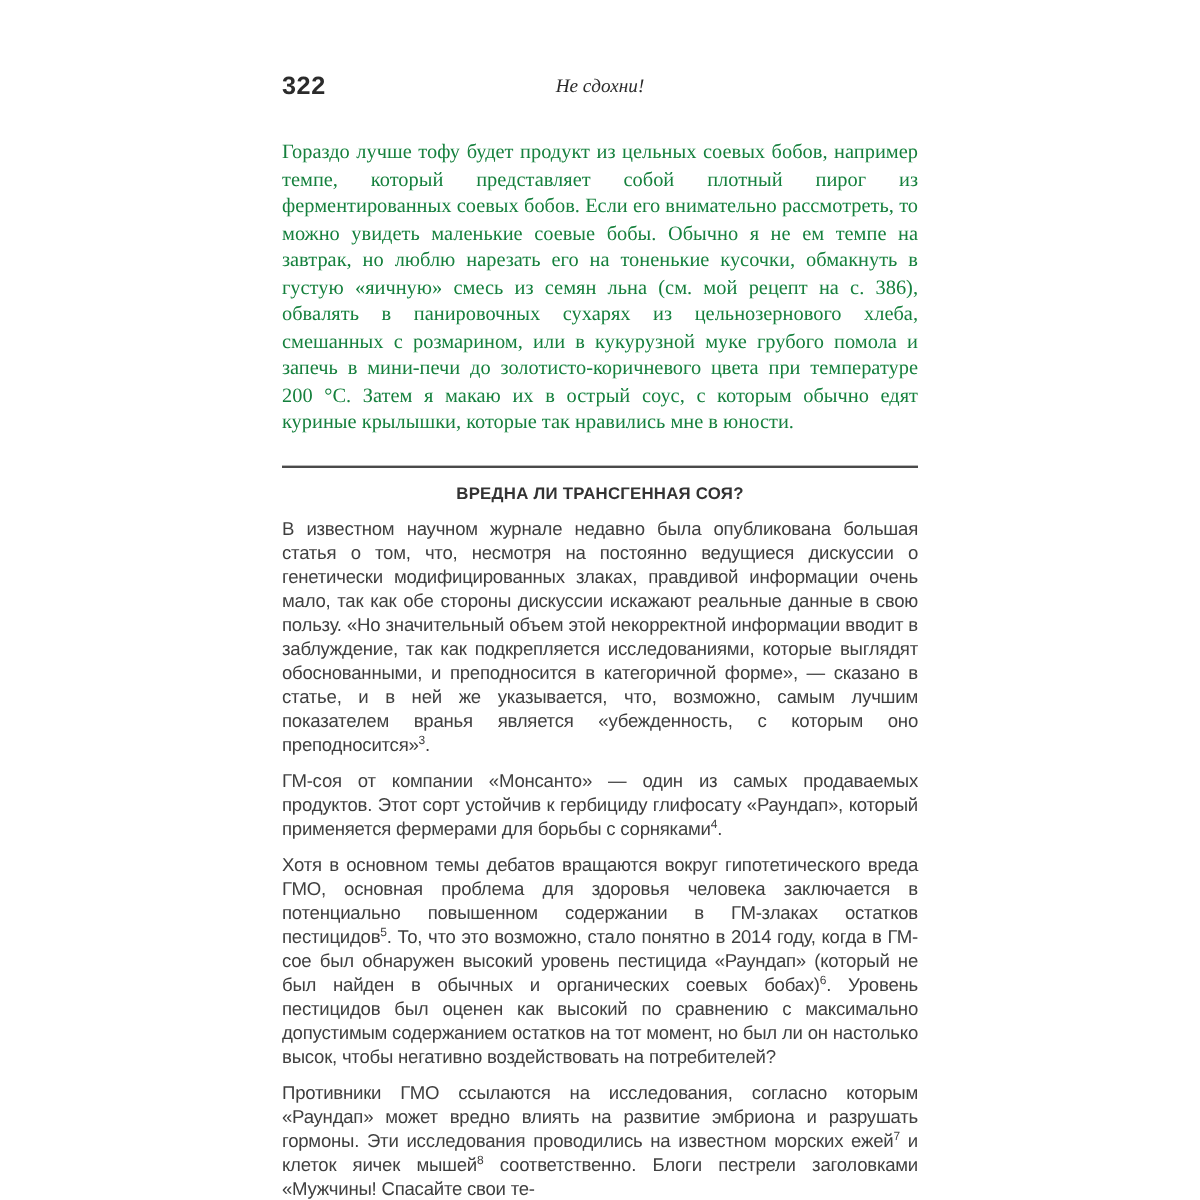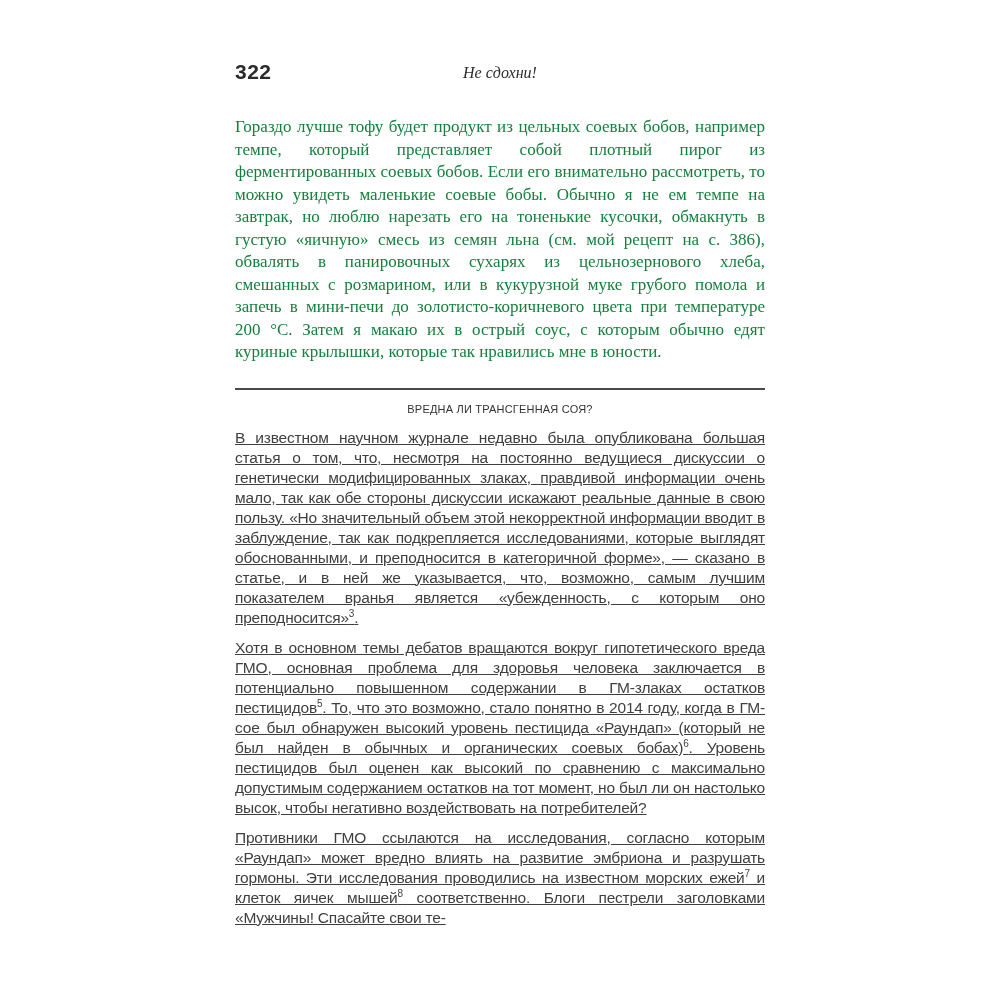--- a/index.html
+++ b/index.html
@@ -49,34 +49,33 @@
   }
   .insert {
     margin-top: 24px;
     border-top: 2px solid #4a4a4a;
     padding-top: 13px;
   }
   .insert-heading {
     margin: 0 0 13px 0;
     text-align: center;
     font-family: "Liberation Sans", sans-serif;
-    font-weight: 400;
-    font-size: 11px;
+    font-weight: 700;
+    font-size: 14px;
     letter-spacing: 0.2px;
     color: #333333;
   }
   .sans-para {
     margin: 0 0 10px 0;
     font-family: "Liberation Sans", sans-serif;
     font-size: 15.5px;
     line-height: 20px;
     letter-spacing: -0.2px;
     text-align: justify;
     color: #3f3f3f;
-    text-decoration: underline;
   }
   .sans-para:last-child { margin-bottom: 0; }
   sup.fn {
     font-size: 10px;
     line-height: 0;
     vertical-align: super;
   }
 </style>
 </head>
 <body>
@@ -89,20 +88,21 @@
       <span class="run-head">Не сдохни!</span>
     </header>
 
     <p class="serif-para">Гораздо лучше тофу будет продукт из цельных соевых бобов, например темпе, который представляет собой плотный пирог из ферментированных соевых бобов. Если его внимательно рассмотреть, то можно увидеть маленькие соевые бобы. Обычно я не ем темпе на завтрак, но люблю нарезать его на тоненькие кусочки, обмакнуть в густую «яичную» смесь из семян льна (см. мой рецепт на с. 386), обвалять в панировочных сухарях из цельнозернового хлеба, смешанных с розмарином, или в кукурузной муке грубого помола и запечь в мини-печи до золотисто-коричневого цвета при температуре 200 °C. Затем я макаю их в острый соус, с которым обычно едят куриные крылышки, которые так нравились мне в юности.</p>
 
     <section class="insert">
       <h2 class="insert-heading">ВРЕДНА ЛИ ТРАНСГЕННАЯ СОЯ?</h2>
 
       <p class="sans-para"><span>В известном научном журнале недавно была опубликована большая статья о том, что, несмотря на постоянно ведущиеся дискуссии о генетически модифицированных злаках, правдивой информации очень мало, так как обе стороны дискуссии искажают реальные данные в свою пользу. «Но значительный объем этой некорректной информации вводит в заблуждение, так как подкрепляется исследованиями, которые выглядят обоснованными, и преподносится в категоричной форме», — сказано в статье, и в ней же указывается, что, возможно, самым лучшим показателем вранья является «убежденность, с которым оно преподносится»</span><sup class="fn">3</sup><span>.</span></p>
 
+      <p class="sans-para"><span>ГМ-соя от компании «Монсанто» — один из самых продаваемых продуктов. Этот сорт устойчив к гербициду глифосату «Раундап», который применяется фермерами для борьбы с сорняками</span><sup class="fn">4</sup><span>.</span></p>
 
       <p class="sans-para"><span>Хотя в основном темы дебатов вращаются вокруг гипотетического вреда ГМО, основная проблема для здоровья человека заключается в потенциально повышенном содержании в ГМ-злаках остатков пестицидов</span><sup class="fn">5</sup><span>. То, что это возможно, стало понятно в 2014 году, когда в ГМ-сое был обнаружен высокий уровень пестицида «Раундап» (который не был найден в обычных и органических соевых бобах)</span><sup class="fn">6</sup><span>. Уровень пестицидов был оценен как высокий по сравнению с максимально допустимым содержанием остатков на тот момент, но был ли он настолько высок, чтобы негативно воздействовать на потребителей?</span></p>
 
       <p class="sans-para"><span>Противники ГМО ссылаются на исследования, согласно которым «Раундап» может вредно влиять на развитие эмбриона и разрушать гормоны. Эти исследования проводились на известном морских ежей</span><sup class="fn">7</sup><span> и клеток яичек мышей</span><sup class="fn">8</sup><span> соответственно. Блоги пестрели заголовками «Мужчины! Спасайте свои те-</span></p>
     </section>
 
   </div>
 </div>
 
 </body></html>

